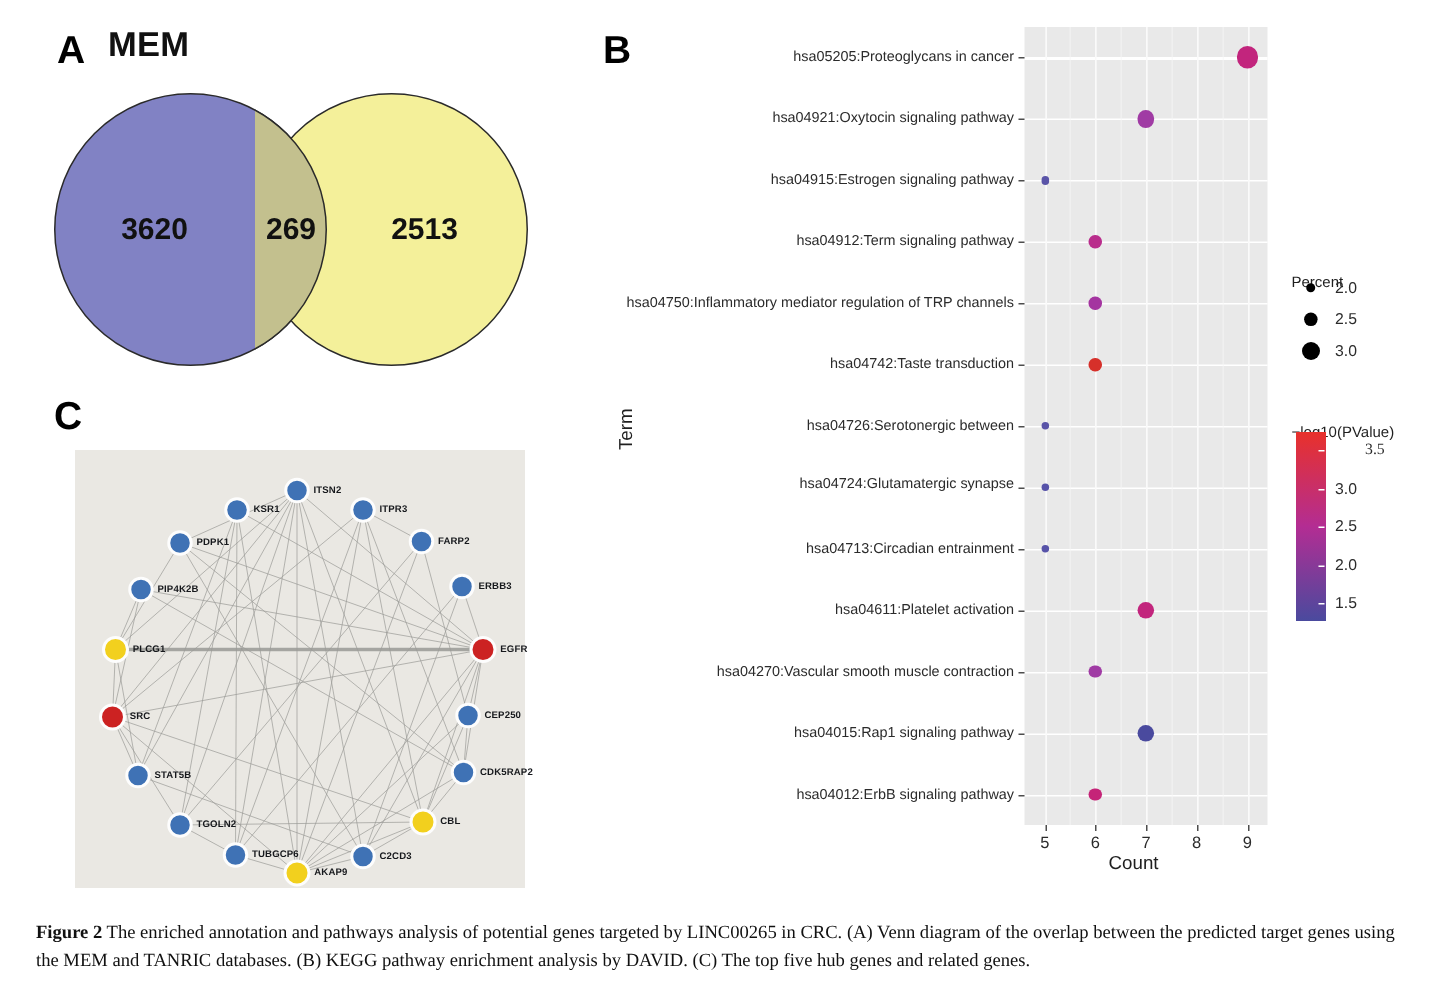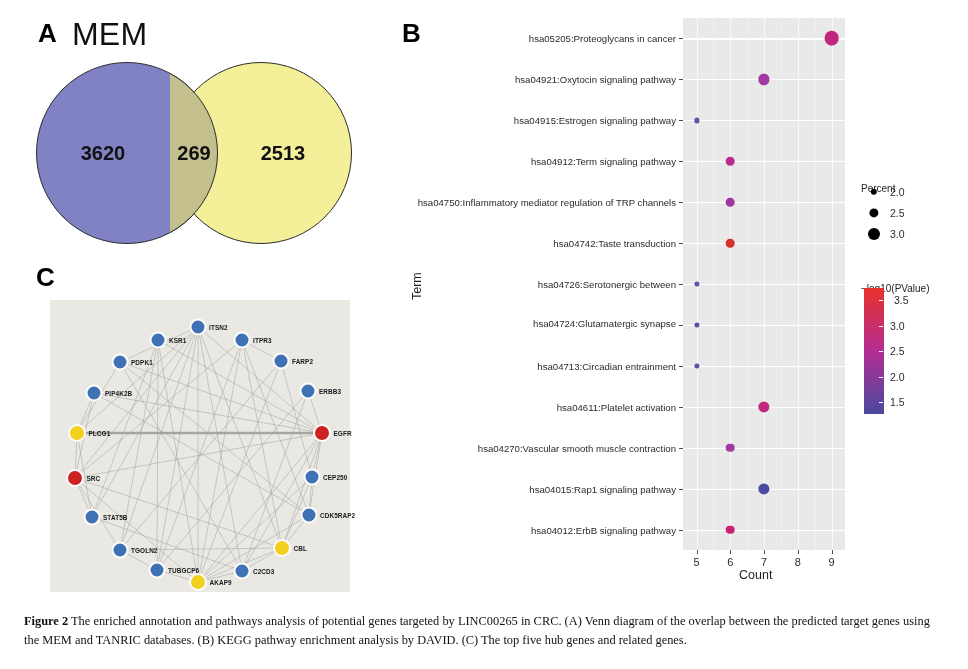--- a/index.html
+++ b/index.html
@@ -5,21 +5,21 @@
   html,body{margin:0;padding:0;background:#ffffff;}
   body{width:968px;height:669px;position:relative;overflow:hidden;
        font-family:"Liberation Sans","DejaVu Sans",sans-serif;color:#1a1a1a;}
   .fig{position:absolute;left:0;top:0;width:968px;height:600px;}
 
   
   .panel-letter{position:absolute;font-weight:bold;font-size:26px;color:#000;}
 
   
   #panelA{position:absolute;left:0;top:0;width:398px;height:270px;}
-  .venn-title{position:absolute;font-size:32px;color:#111;letter-spacing:.2px;}
+  .venn-title{position:absolute;font-size:23px;color:#111;letter-spacing:.2px;font-weight:bold;}
   .venn-circle{position:absolute;border-radius:50%;border:1.3px solid #2a2a2a;
                box-sizing:border-box;}
   .venn-lens{position:absolute;overflow:hidden;pointer-events:none;}
   .venn-num{position:absolute;font-size:20px;font-weight:bold;color:#111;
             text-align:center;}
 
   
   #panelB{position:absolute;left:398px;top:0;width:570px;height:600px;}
   .plot-panel{position:absolute;background:#e9e9e9;}
   .gridline{position:absolute;background:#ffffff;}
@@ -184,21 +184,21 @@
         <div class="legend-dot" style="left: 476px; top: 213px; width: 9.2px; height: 9.2px;"></div>
         <div class="legend-text" style="left: 492px; top: 213px;">2.5</div>
         <div class="legend-dot" style="left: 476px; top: 234px; width: 12px; height: 12px;"></div>
         <div class="legend-text" style="left: 492px; top: 234px;">3.0</div>
       </div>
 
     <div class="legend-title" style="left:463px;top:268px;">−log10(PValue)</div>
     <div class="colorbar" id="colorBar" style="left: 466px; top: 288px; height: 126px; background: linear-gradient(rgb(232, 49, 43) 0%, rgb(179, 45, 147) 50%, rgb(74, 74, 158) 100%);"></div>
     <div id="colorLegendTicks">
         <div class="cbtick" style="left: 481px; top: 300px;"></div>
-        <div class="legend-text" style="left: 496px; top: 300px;">3.5</div>
+        <div class="legend-text" style="left: 512px; top: 300px; font-family: Liberation Serif, serif;">3.5</div>
         <div class="cbtick" style="left: 481px; top: 325.5px;"></div>
         <div class="legend-text" style="left: 492px; top: 325.5px;">3.0</div>
         <div class="cbtick" style="left: 481px; top: 351px;"></div>
         <div class="legend-text" style="left: 492px; top: 351px;">2.5</div>
         <div class="cbtick" style="left: 481px; top: 376.5px;"></div>
         <div class="legend-text" style="left: 492px; top: 376.5px;">2.0</div>
         <div class="cbtick" style="left: 481px; top: 402px;"></div>
         <div class="legend-text" style="left: 492px; top: 402px;">1.5</div>
       </div>
   </div>

